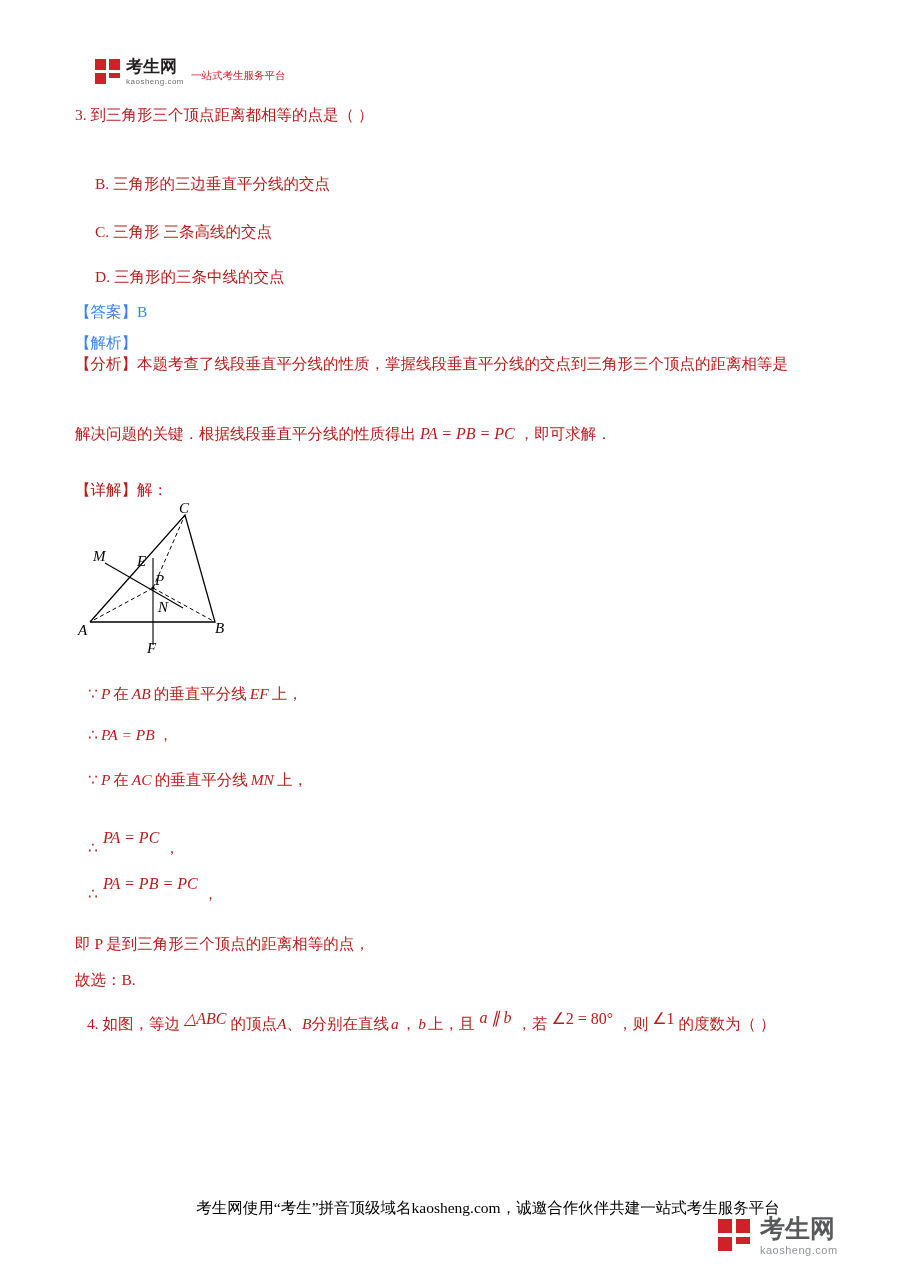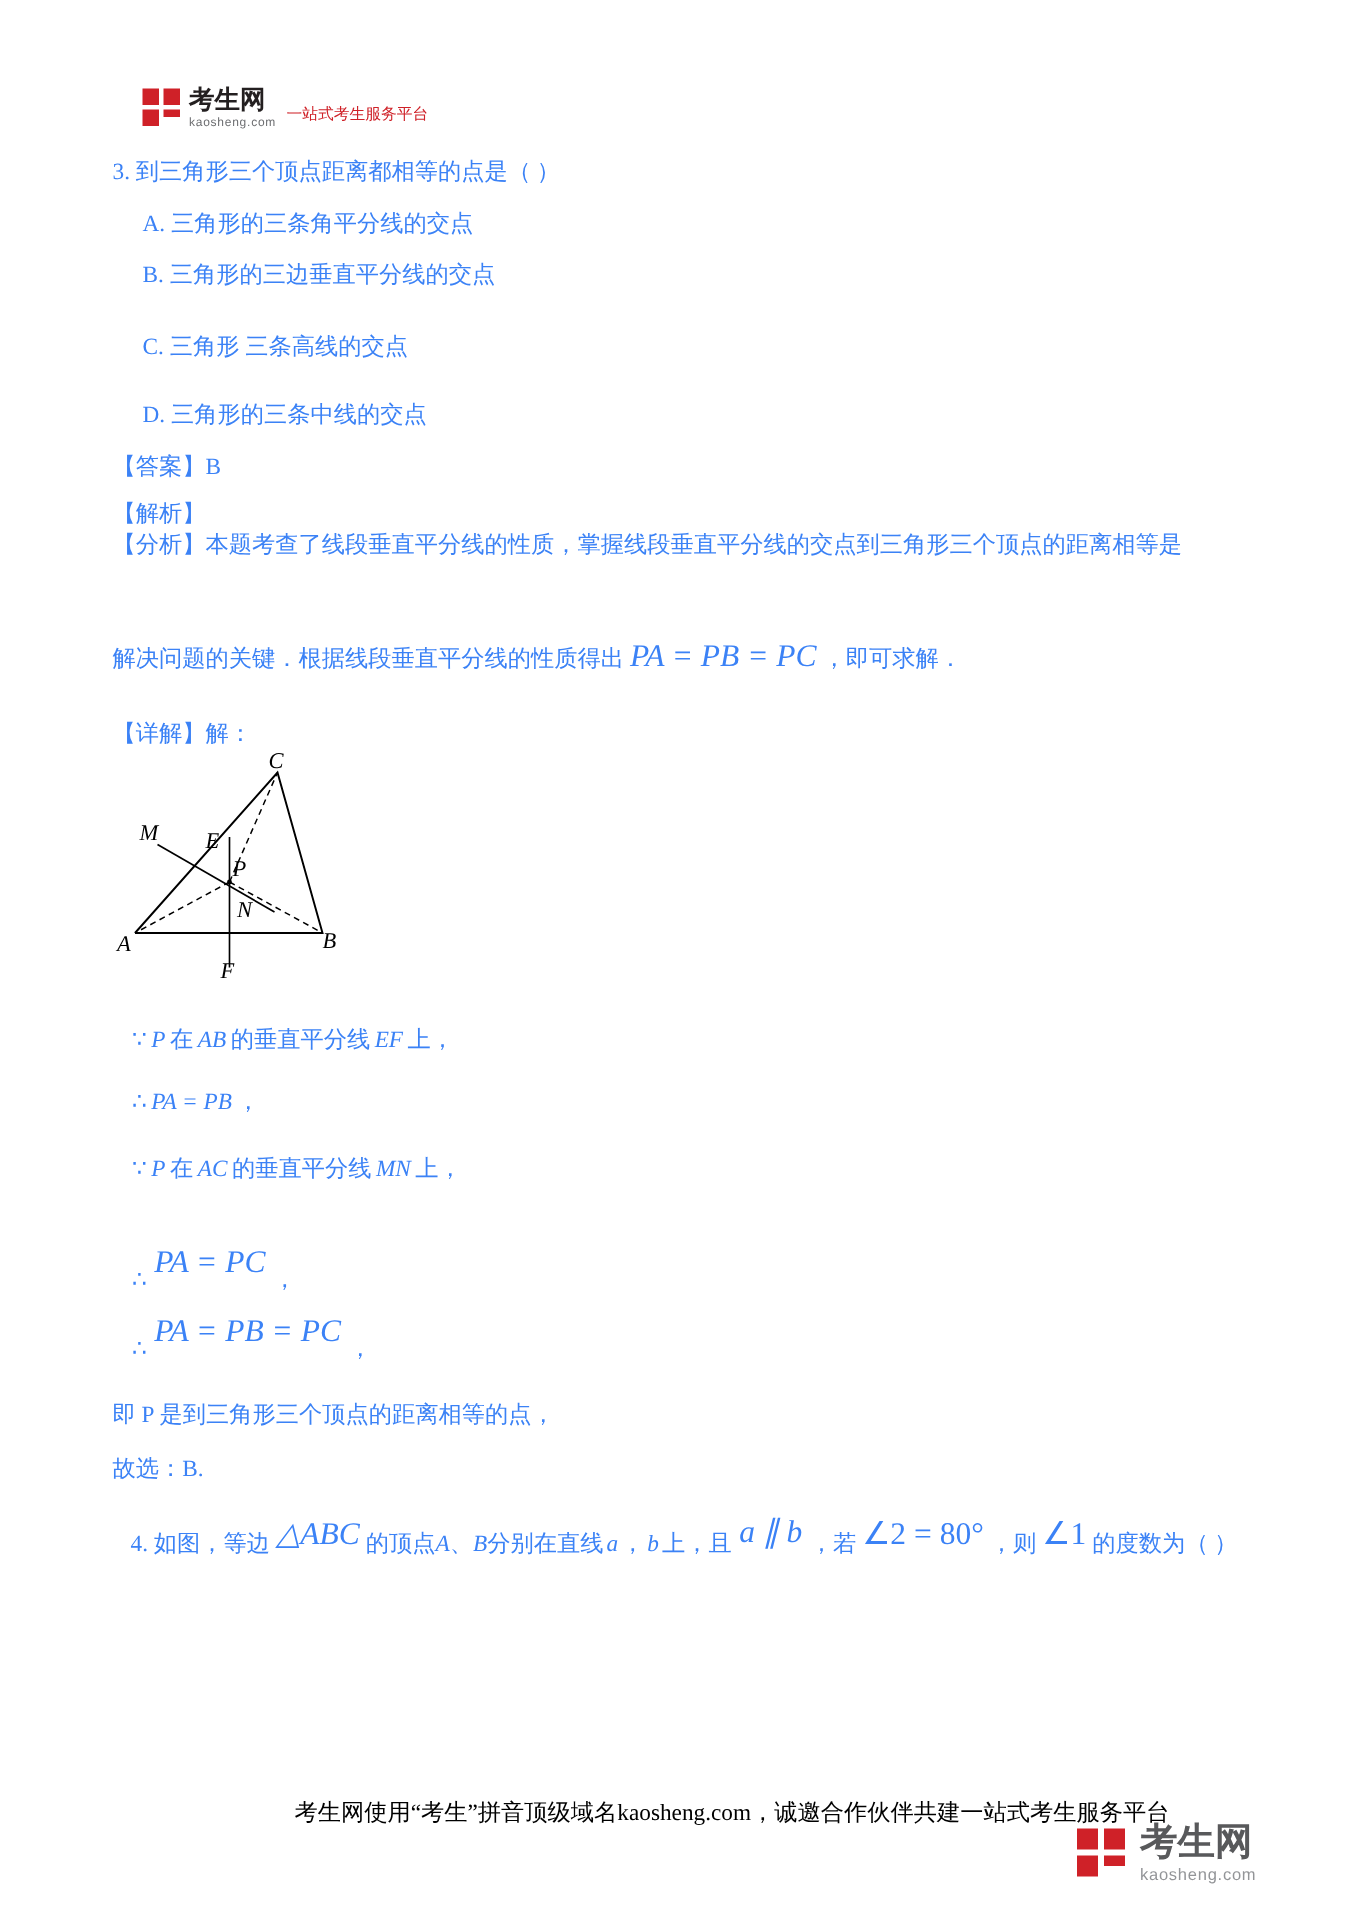--- a/index.html
+++ b/index.html
@@ -73,29 +73,29 @@
     padding-bottom: 3px;
     white-space: nowrap;
   }
 
   
   .tx {
     position: absolute;
     font-size: 15.5px;
     line-height: 1.5;
     white-space: nowrap;
-    color: #3b82f6;
+    color: #b91c1c;
   }
   .tx.blue { color: #3b82f6; }
   .mi {
     font-family: "Liberation Serif", serif;
     font-style: italic;
   }
   .mn { font-family: "Liberation Serif", serif; font-style: normal; }
-  .big { font-size: 21px; }
+  .big { font-size: 16px; }
 
   
   .figure {
     position: absolute;
     left: 75px;
     top: 500px;
     width: 230px;
     height: 165px;
   }
   .figlabel {
@@ -145,21 +145,20 @@
     </span>
     <span class="logo-text">
       <span class="logo-title">考生网</span>
       <span class="logo-sub">kaosheng.com</span>
     </span>
     <span class="logo-slogan">一站式考生服务平台</span>
   </div>
 
   <div class="tx" style="left:75px; top:103px;">3. 到三角形三个顶点距离都相等的点是（     ）</div>
 
-  <div class="tx" style="left:95px; top:138px;">A. 三角形的三条角平分线的交点</div>
   <div class="tx" style="left:95px; top:172px;">B. 三角形的三边垂直平分线的交点</div>
   <div class="tx" style="left:95px; top:220px;">C. 三角形   三条高线的交点</div>
   <div class="tx" style="left:95px; top:265px;">D. 三角形的三条中线的交点</div>
 
   <div class="tx blue" style="left:75px; top:300px;">
     <span>【答案】</span><span>B</span>
   </div>
 
   <div class="tx blue" style="left:75px; top:331px;">【解析】</div>
 

